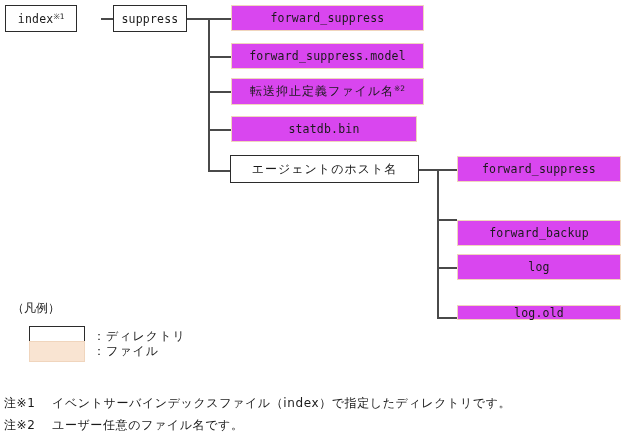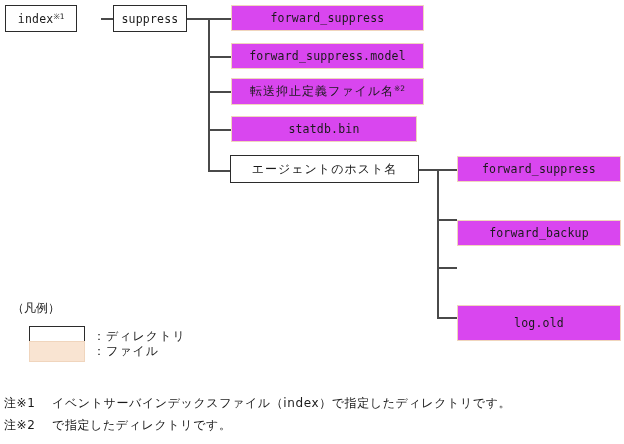--- a/index.html
+++ b/index.html
@@ -189,22 +189,25 @@
   <div class="line h" style="left:437px; top:317px; width:20px;"></div>
 
   <div class="node file" style="left:457px; top:156px; width:164px; height:26px;">
     <span>forward_suppress</span>
   </div>
 
   <div class="node file" style="left:457px; top:220px; width:164px; height:26px;">
     <span>forward_backup</span>
   </div>
 
-
-  <div class="node file" style="left:457px; top:305px; width:164px; height:36px;">
+  <div class="node file" style="left:457px; top:254px; width:164px; height:26px;">
+    <span>log</span>
+  </div>
+
+  <div class="node file" style="left:457px; top:305px; width:164px; height:15px;">
     <span>log.old</span>
   </div>
 
 </div>
 
 <div id="legend">
   <div class="legend-title">（凡例）</div>
 
   <div class="legend-row r1">
     <div class="swatch dir"></div>
@@ -217,15 +220,15 @@
   </div>
 </div>
 
 <div id="notes">
   <div class="note">
     <span class="note-tag">注※1</span>
     <span class="note-text">イベントサーバインデックスファイル（index）で指定したディレクトリです。</span>
   </div>
   <div class="note">
     <span class="note-tag">注※2</span>
-    <span class="note-text">で指定したディレクトリです。</span>
+    <span class="note-text">ユーザー任意のファイル名です。</span>
   </div>
 </div>
 
 </body></html>

